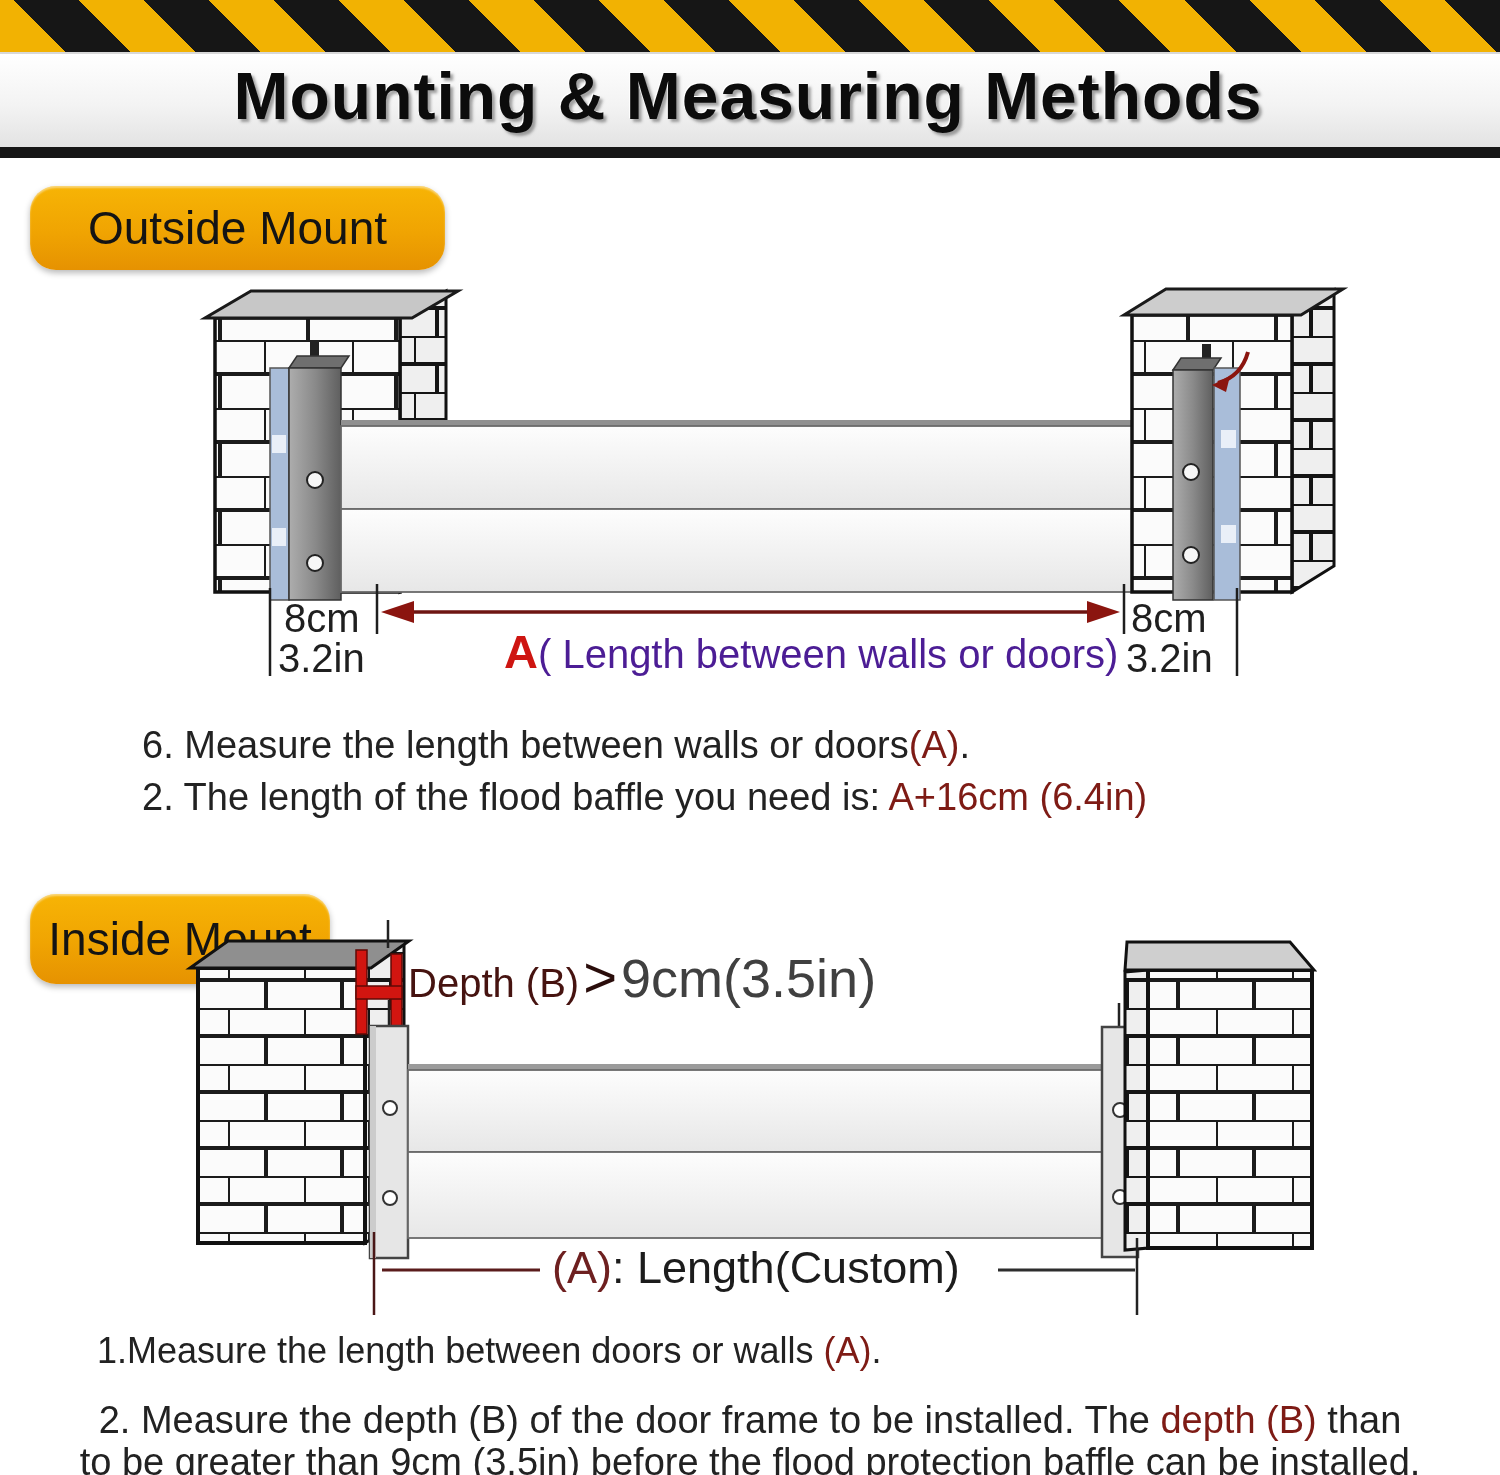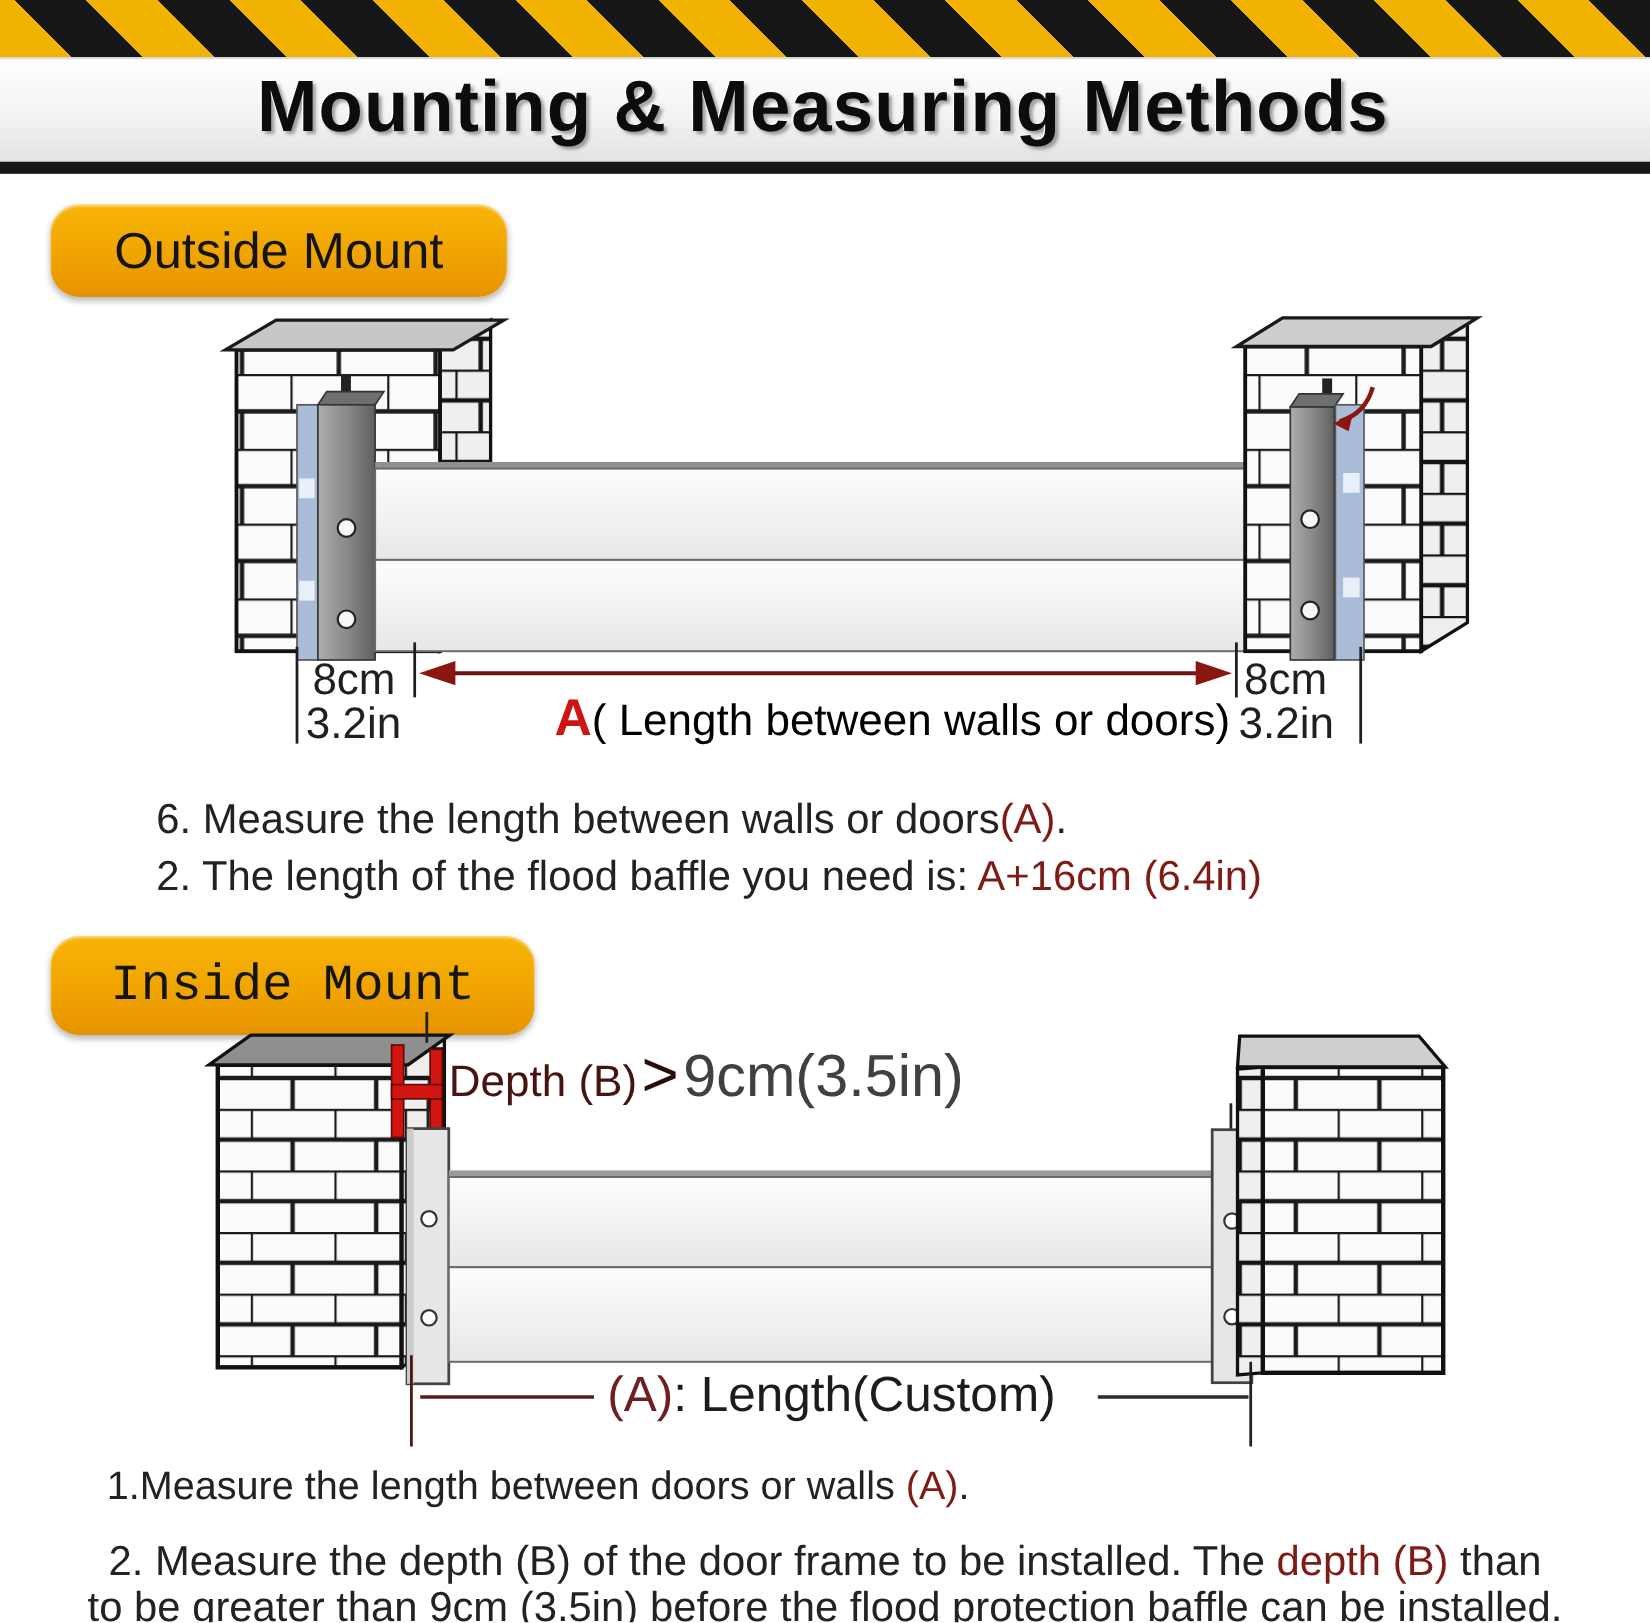--- a/index.html
+++ b/index.html
@@ -15,29 +15,29 @@
     background:linear-gradient(180deg,#ffffff 0%,#f3f3f3 55%,#e3e3e3 100%);}
   .pagetitle{left:0;top:58px;width:1496px;text-align:center;
     font-size:66px;font-weight:700;letter-spacing:1px;color:#0c0c0c;
     text-shadow:-1px -1px 0 #ffffff,3px 3px 3px rgba(90,90,90,.55);}
   .underbar{left:0;top:147px;width:1500px;height:11px;background:#161616;}
 
   
   .badge{display:flex;align-items:center;justify-content:center;
     background:linear-gradient(180deg,#f7b405 0%,#f0a402 55%,#e69201 100%);
     border-radius:26px;box-shadow:0 3px 6px rgba(0,0,0,.28), inset 0 2px 2px rgba(255,255,255,.45);
-    font-size:46px;color:#141414;margin-left:16px;}
+    font-size:46px;color:#141414;}
   .badge-outside{left:30px;top:186px;width:415px;height:84px;}
-  .badge-inside{left:30px;top:851px;width:440px;height:90px;font-family:Liberation Mono, monospace;}
+  .badge-inside{left:30px;top:894px;width:300px;height:90px;}
 
   
   .dimtxt{font-size:40px;color:#1f1f1f;white-space:nowrap;}
   .row-base{display:flex;align-items:baseline;white-space:nowrap;}
   .a-letter{font-size:47px;font-weight:700;color:#ce1511;}
-  .a-desc{font-size:40px;color:#000000;}
+  .a-desc{font-size:40px;color:#4c1d95;}
   .depth-small{font-size:40px;color:#461310;}
   .depth-gt{font-size:58px;color:#2a0d0b;font-weight:400;padding:0 4px;}
   .depth-big{font-size:54px;color:#404040;}
   .instr{font-size:38px;color:#222222;white-space:nowrap;}
   .hl{color:#7e1b15;}
   .lenlabel{font-size:45px;color:#1c1c1c;white-space:nowrap;}
   .lenlabel .hl2{color:#6e2020;}
   .centerline{left:0;width:1500px;text-align:center;font-size:38px;color:#222;white-space:nowrap;}
 </style>
 </head>

